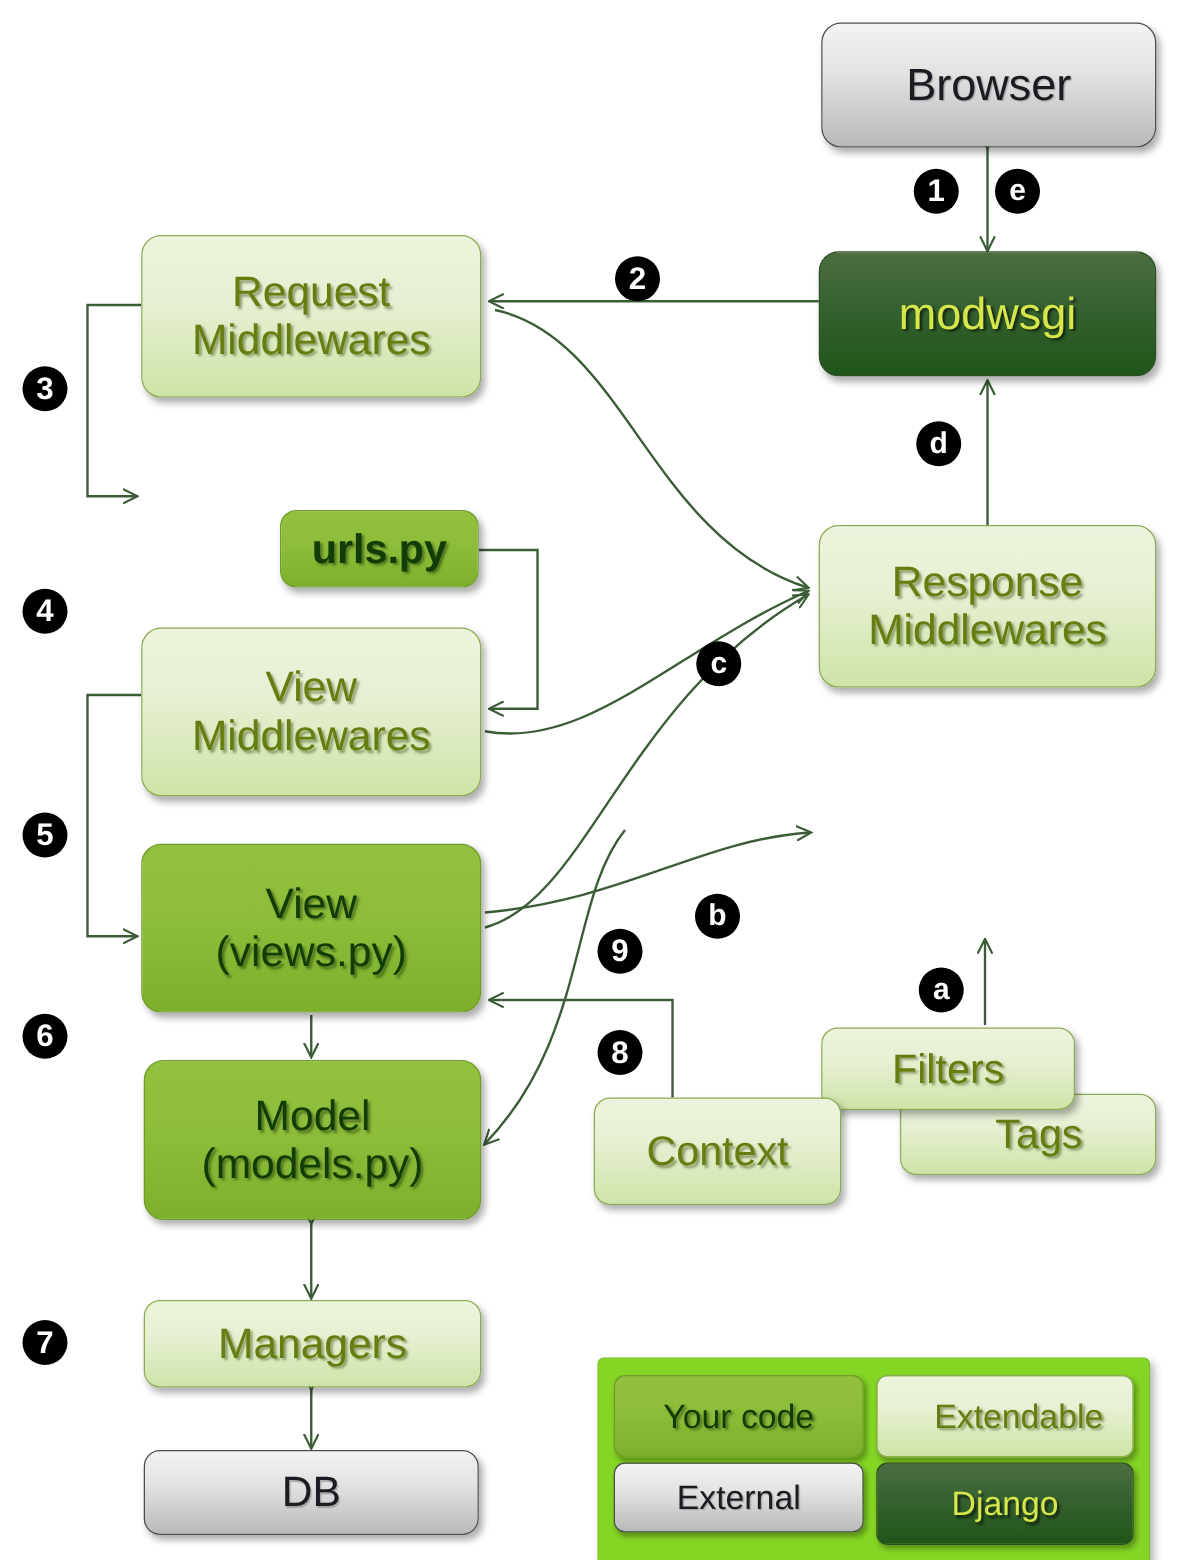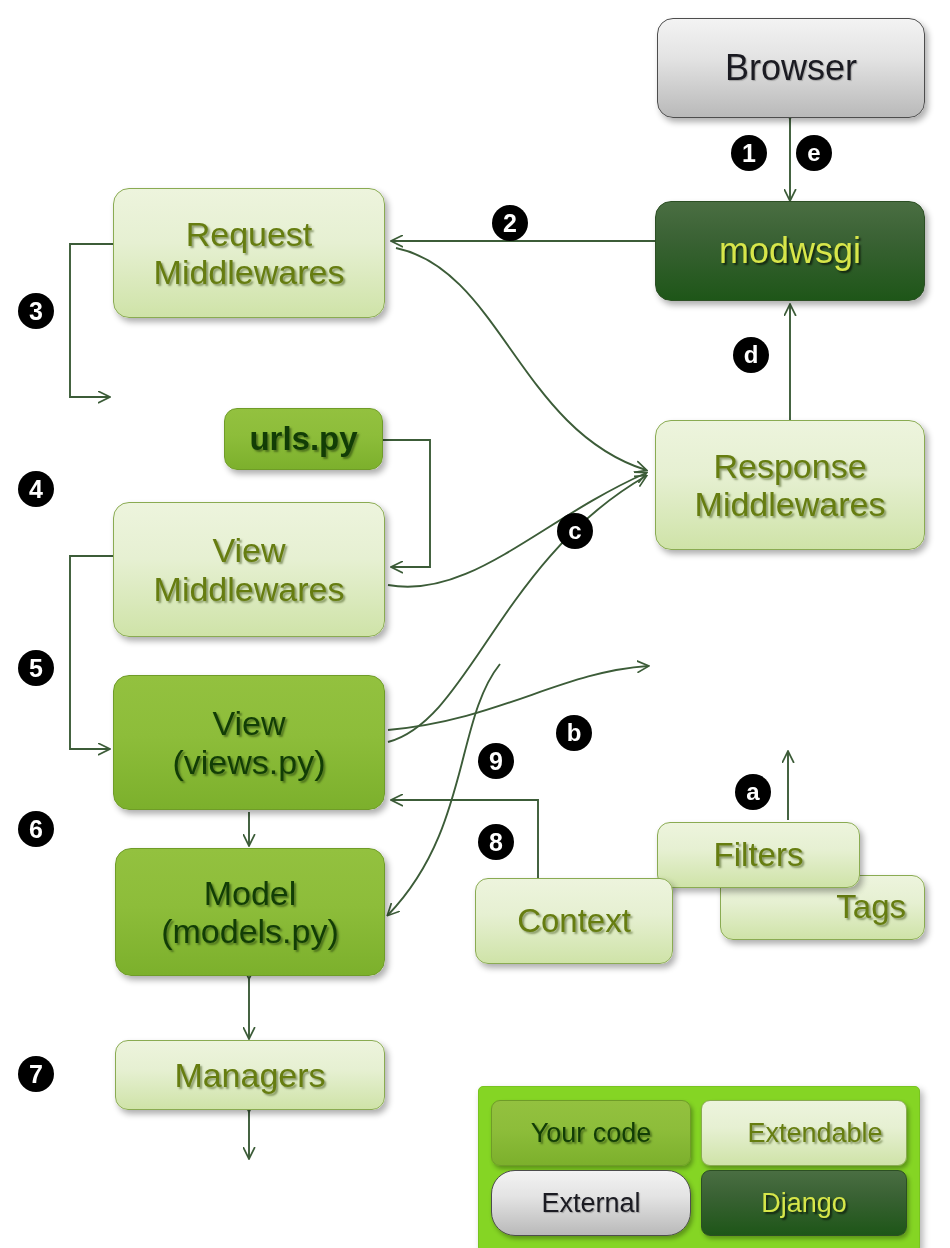--- a/index.html
+++ b/index.html
@@ -188,32 +188,35 @@
 
   <div class="node yours" style="left:115px;top:848px;width:270px;height:128px;font-size:34px;">
     <span>Model
 (models.py)</span>
   </div>
 
   <div class="node ext" style="left:115px;top:1040px;width:270px;height:70px;font-size:34px;border-radius:13px;">
     <span>Managers</span>
   </div>
 
+  <div class="node external" style="left:115px;top:1160px;width:268px;height:68px;font-size:34px;border-radius:13px;">
+    <span>DB</span>
+  </div>
 
   <div class="node ext" style="left:655px;top:420px;width:270px;height:130px;font-size:34px;">
     <span>Response
 Middlewares</span>
   </div>
 
 
   <div class="node ext" style="left:657px;top:822px;width:203px;height:66px;font-size:33px;border-radius:13px;">
     <span>Filters</span>
   </div>
 
-  <div class="node ext" style="left:720px;top:875px;width:205px;height:65px;font-size:33px;border-radius:13px;z-index:2;justify-content:flex-end;padding-right:18px;">
+  <div class="node ext" style="left:720px;top:875px;width:205px;height:65px;font-size:33px;border-radius:13px;z-index:2;justify-content:flex-end;padding-right:58px;">
     <span>Tags</span>
   </div>
 
   <div class="node ext" style="left:440px;top:878px;width:198px;height:86px;font-size:33px;border-radius:13px;margin-left:35px;">
     <span>Context</span>
   </div>
 
   <div class="badge" style="left:731px;top:135px;">
     <span>1</span>
   </div>
@@ -257,21 +260,21 @@
     <span>7</span>
   </div>
 
   <div id="legend">
     <div class="legend-cell yours" style="left:12px;top:13px;width:200px;height:66px;">
       <span>Your code</span>
     </div>
     <div class="legend-cell ext" style="left:222px;top:13px;width:206px;height:66px;padding-left:22px;">
       <span>Extendable</span>
     </div>
-    <div class="legend-cell external" style="left:12px;top:83px;width:200px;height:66px;border-radius:24px;">
+    <div class="legend-cell external" style="left:12px;top:83px;width:200px;height:56px;">
       <span>External</span>
     </div>
     <div class="legend-cell django" style="left:222px;top:83px;width:206px;height:66px;">
       <span>Django</span>
     </div>
   </div>
 
 </div>
 
 </body></html>

